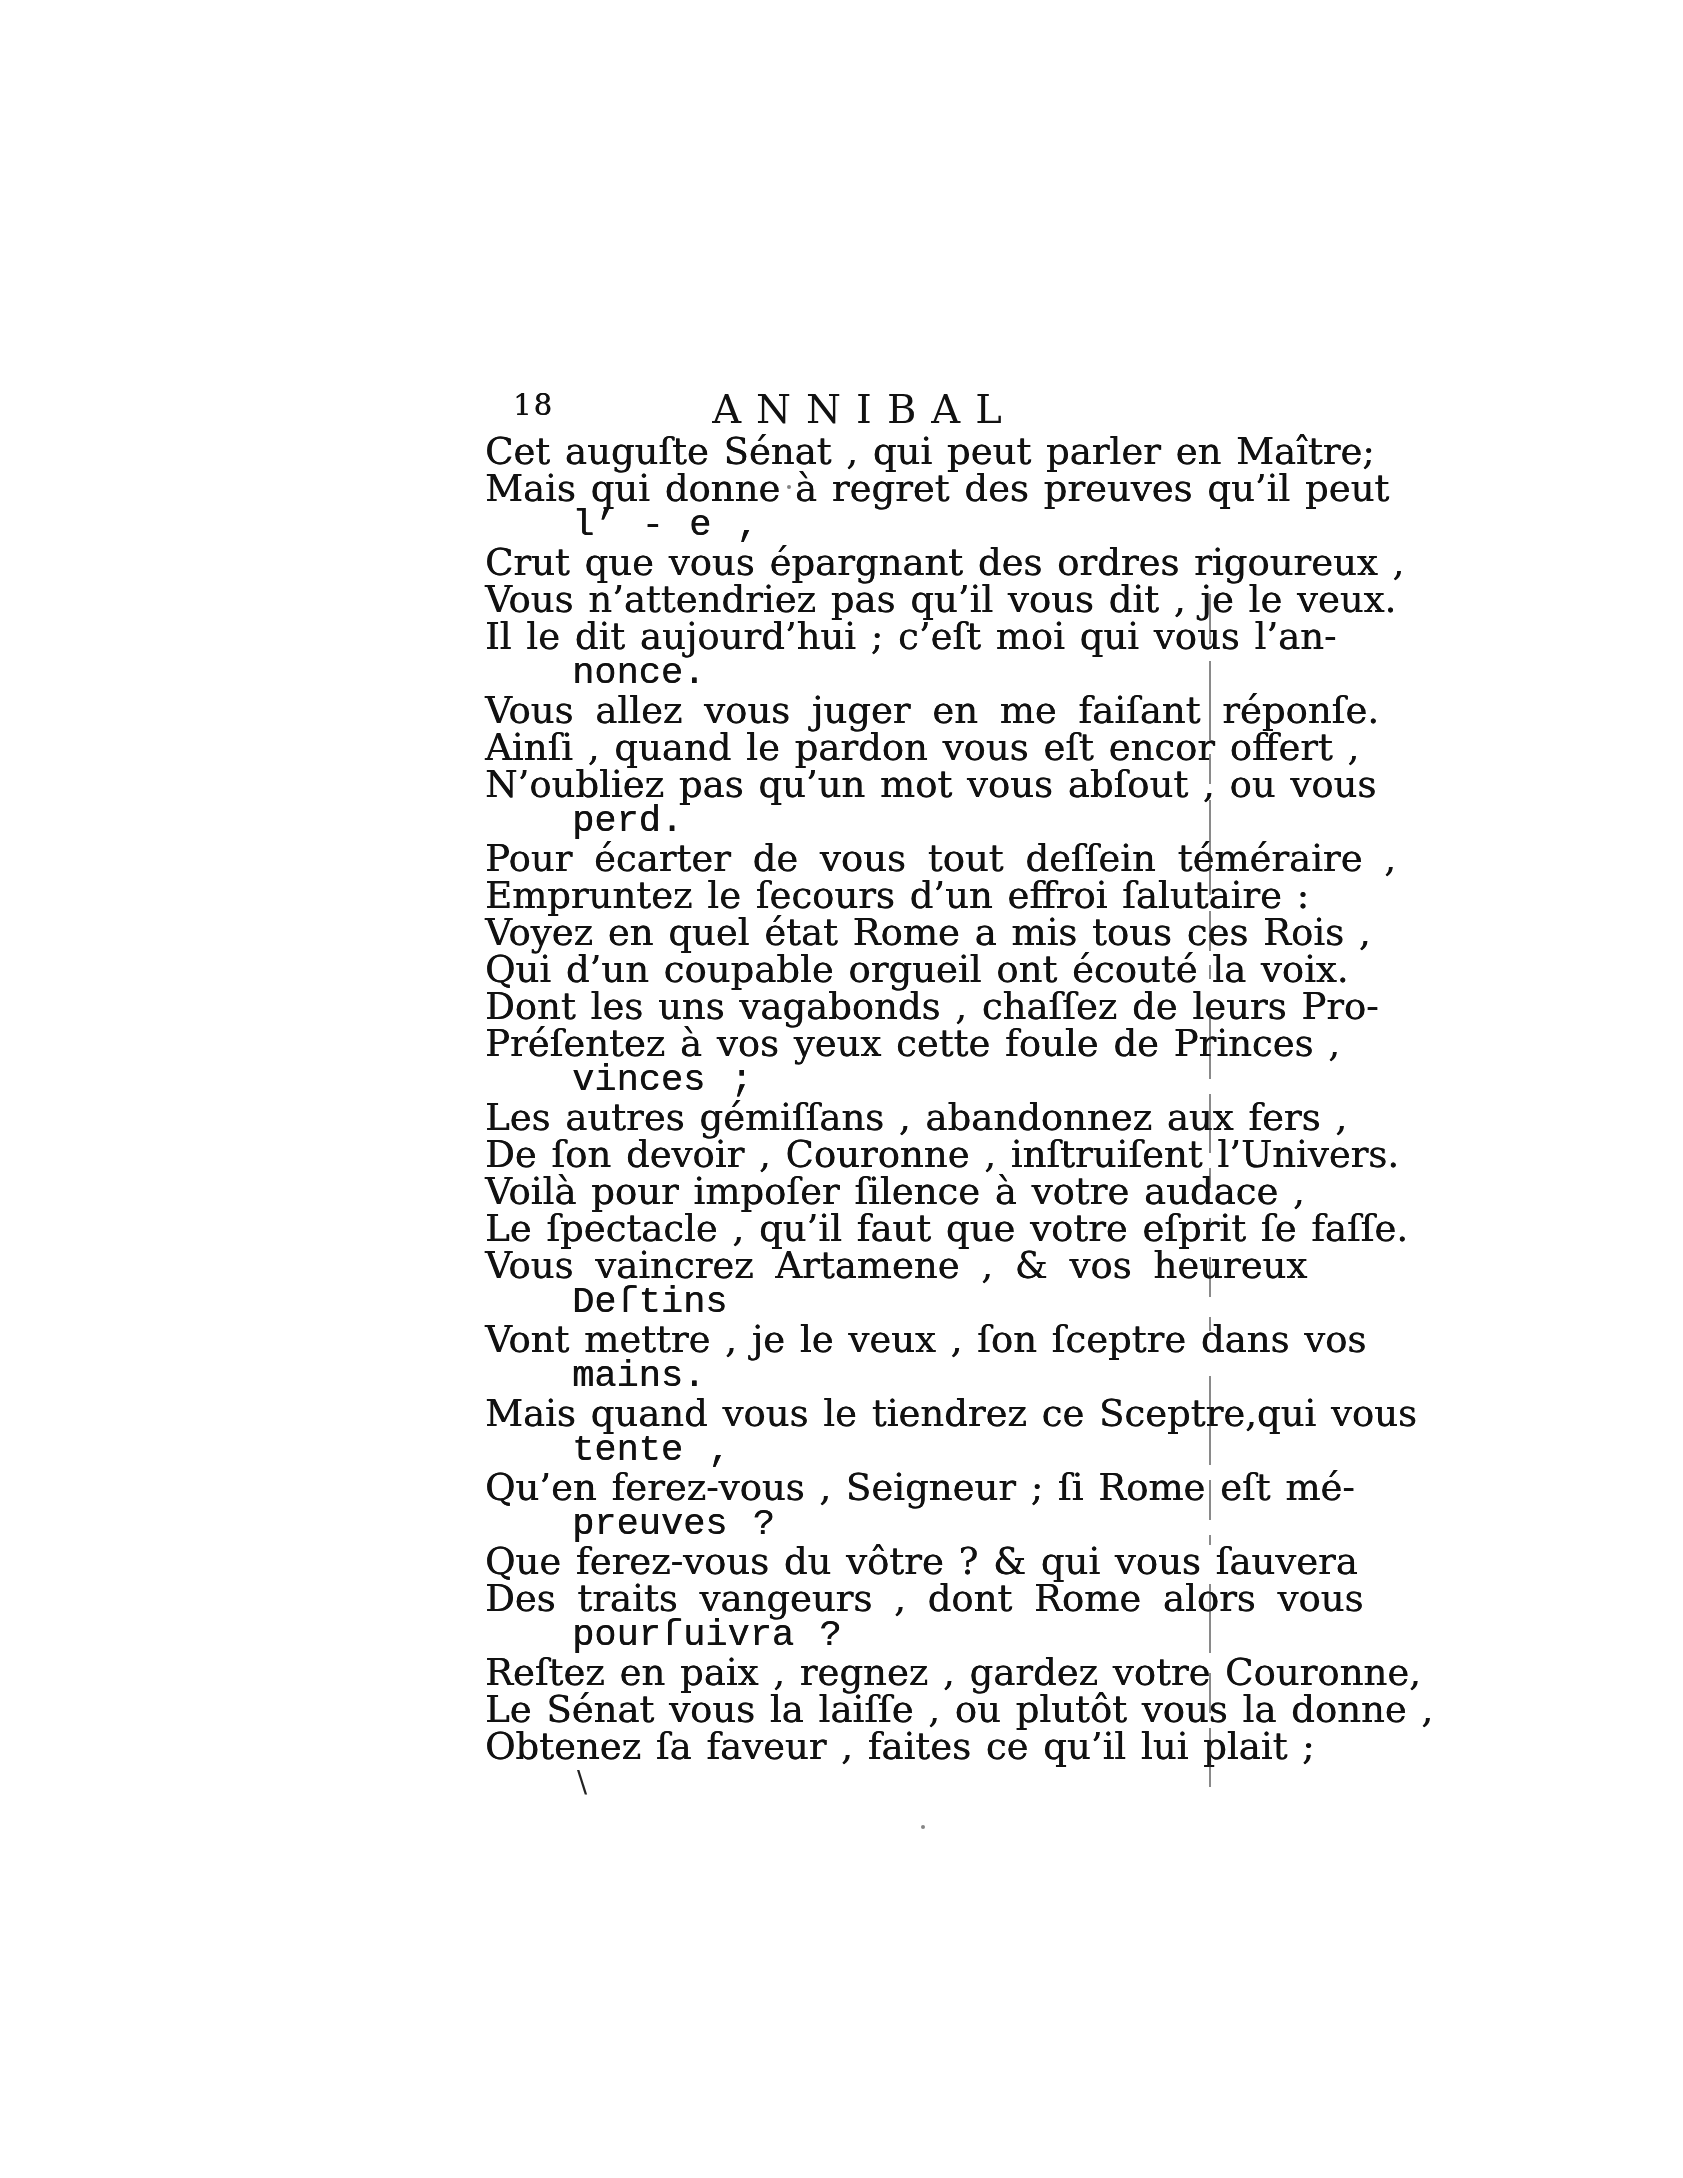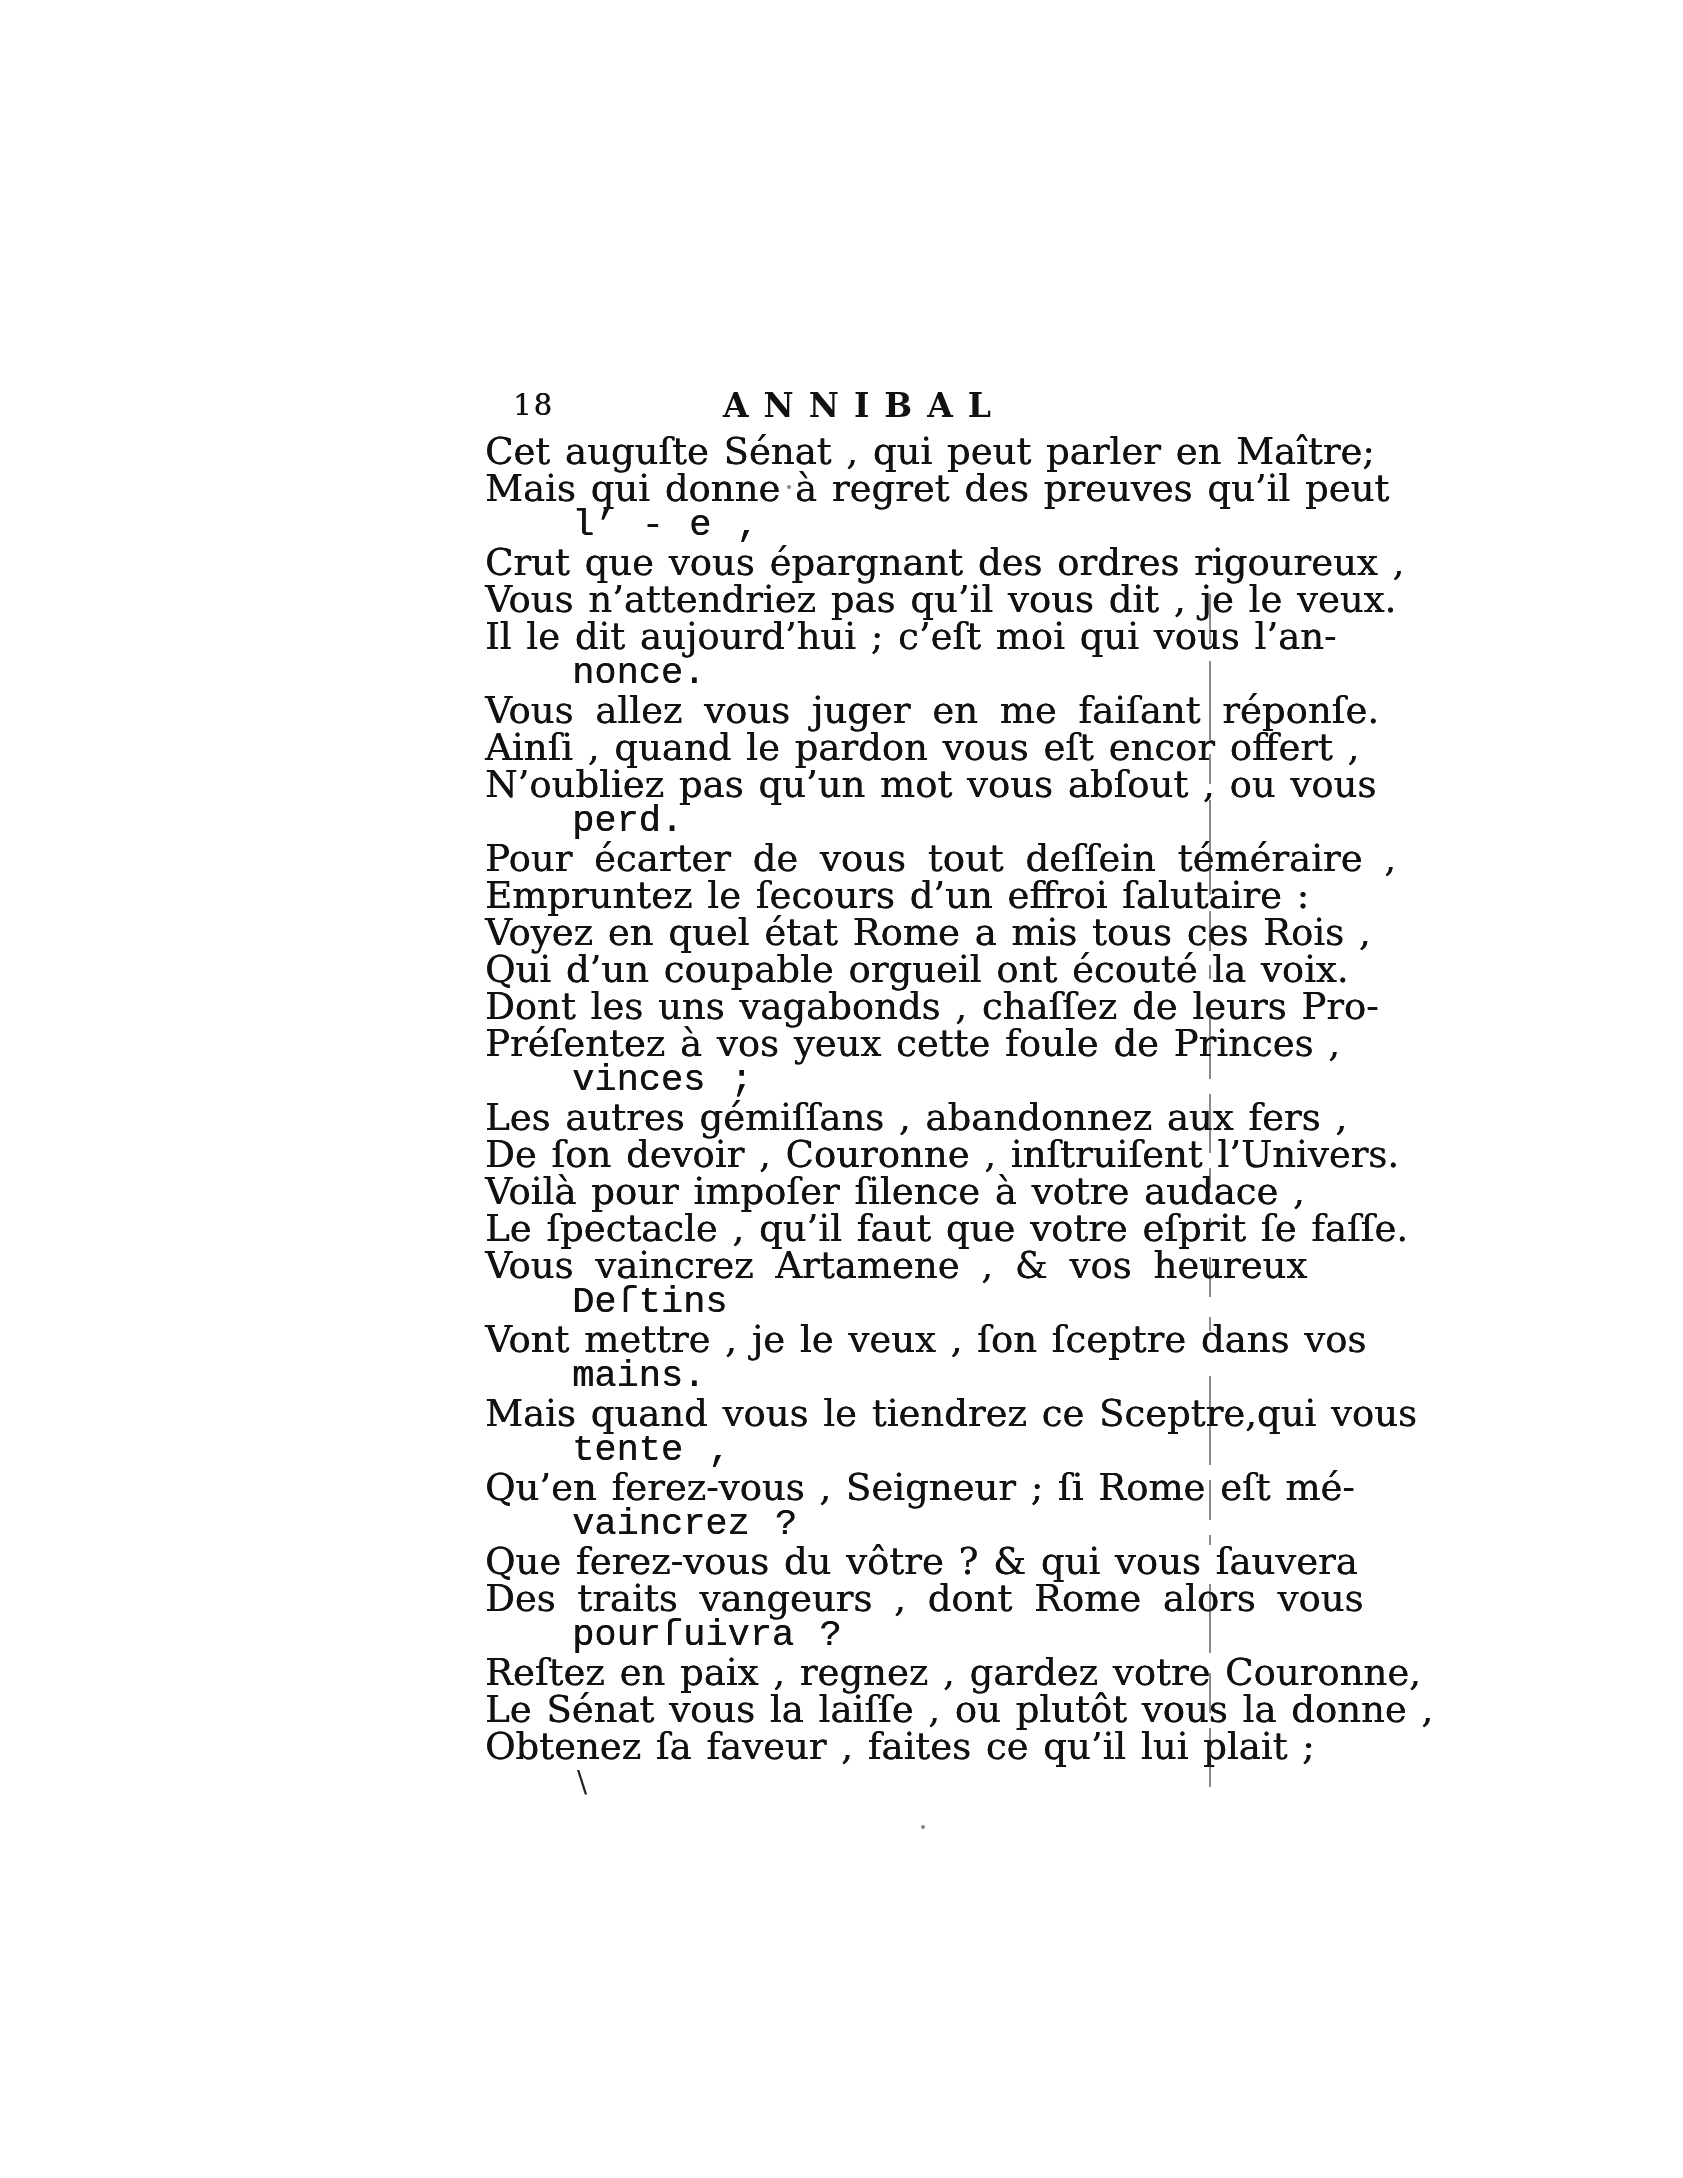--- a/index.html
+++ b/index.html
@@ -33,24 +33,24 @@
     font-size: 29px;
     letter-spacing: 2px;
     text-shadow: 0.5px 0 0 currentColor;
   }
   .page-title {
     position: absolute;
     left: 0;
     right: 8px;
     top: 0;
     text-align: center;
-    font-size: 33px;
+    font-size: 40px;
     letter-spacing: 15px;
     text-indent: 15px;
-    font-weight: bold;
+    font-weight: normal;
     font-stretch: normal;
   }
   .verse {
     position: absolute;
     left: 485px;
     top: 433px;
     width: 772px;
   }
   .line {
     white-space: nowrap;
@@ -131,21 +131,21 @@
       <div class="line">De ſon devoir , Couronne , inſtruiſent l’Univers.</div>
       <div class="line">Voilà pour impoſer ſilence à votre audace ,</div>
       <div class="line">Le ſpectacle , qu’il faut que votre eſprit ſe faſſe.</div>
       <div class="line spread">Vous vaincrez Artamene , &amp; vos heureux</div>
       <div class="line indent">Deſtins</div>
       <div class="line">Vont mettre , je le veux , ſon ſceptre dans vos</div>
       <div class="line indent">mains.</div>
       <div class="line">Mais quand vous le tiendrez ce Sceptre,qui vous</div>
       <div class="line indent">tente ,</div>
       <div class="line">Qu’en ferez-vous , Seigneur ; ſi Rome eſt mé-</div>
-      <div class="line indent">vaincrez ?</div>
+      <div class="line indent">preuves ?</div>
       <div class="line">Que ferez-vous du vôtre ? &amp; qui vous ſauvera</div>
       <div class="line spread">Des traits vangeurs , dont Rome alors vous</div>
       <div class="line indent">pourſuivra ?</div>
       <div class="line">Reſtez en paix , regnez , gardez votre Couronne,</div>
       <div class="line">Le Sénat vous la laiſſe , ou plutôt vous la donne ,</div>
       <div class="line">Obtenez ſa faveur , faites ce qu’il lui plait ;</div>
     </div>
 
   <span class="stray-mark">\</span>
 

